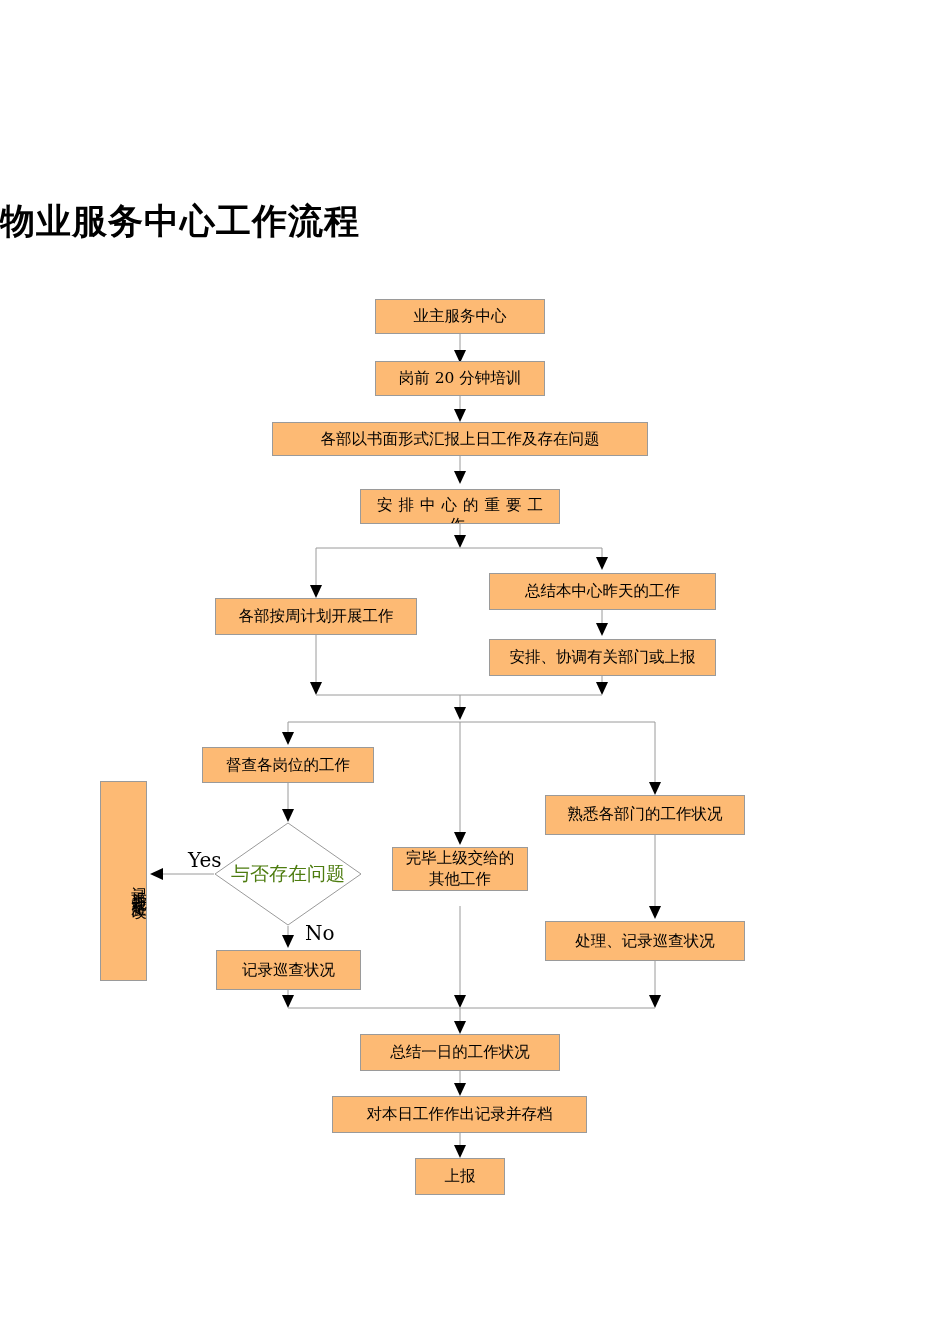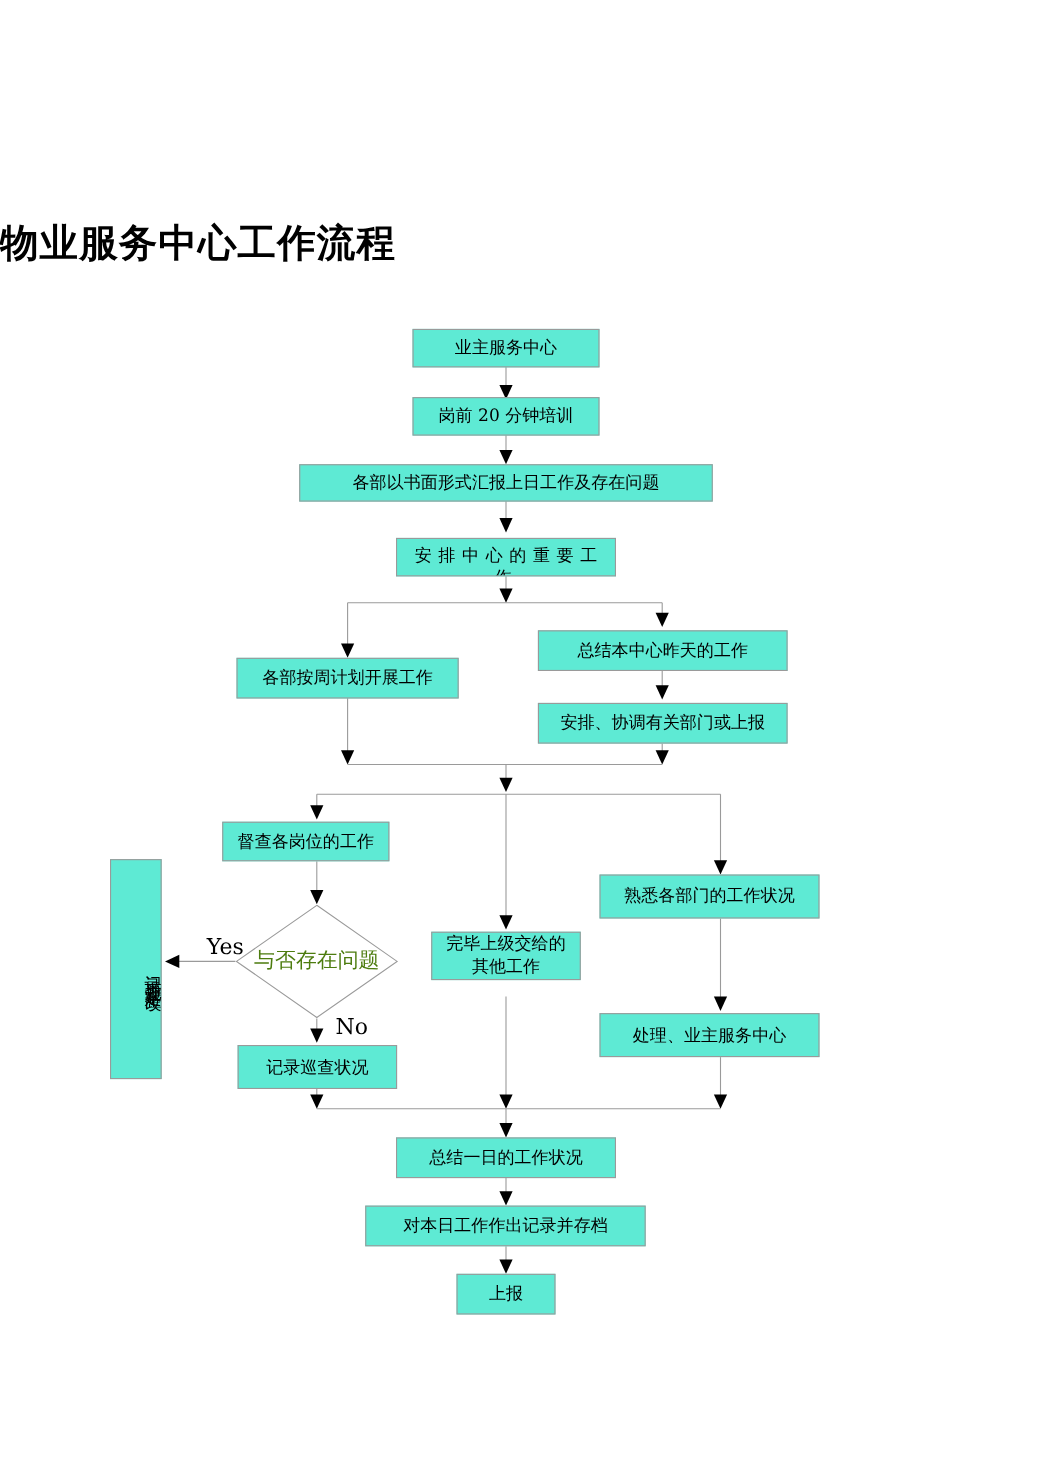--- a/index.html
+++ b/index.html
@@ -29,21 +29,21 @@
     font-weight: bold;
     letter-spacing: 1px;
     font-family: "DejaVu Sans", "Liberation Sans", sans-serif;
     color: #000000;
     white-space: nowrap;
   }
   .node {
     position: absolute;
     box-sizing: border-box;
     border: 1px solid #9a9a9a;
-    background: #5eead4;
+    background: #fdba74;
     display: flex;
     align-items: center;
     justify-content: center;
     text-align: center;
     font-size: 15.5px;
     line-height: 1.32;
     color: #000000;
     padding: 0 6px;
     z-index: 3;
   }
@@ -204,38 +204,38 @@
   <div class="node" style="left:272px; top:422px; width:376px; height:34px;">各部以书面形式汇报上日工作及存在问题</div>
 
   <div class="node overflow-clip" style="left:360px; top:489px; width:200px; height:35px;">安排中心的重要工作</div>
 
   <div class="node" style="left:215px; top:598px; width:202px; height:37px;">各部按周计划开展工作</div>
 
   <div class="node" style="left:489px; top:573px; width:227px; height:37px;">总结本中心昨天的工作</div>
 
   <div class="node" style="left:489px; top:639px; width:227px; height:37px;">安排、协调有关部门或上报</div>
 
-  <div class="node" style="left:202px; top:747px; width:152px; height:36px;text-align:center;">督查各岗位的工作</div>
+  <div class="node" style="left:202px; top:747px; width:172px; height:36px;text-align:center;">督查各岗位的工作</div>
 
   <div class="node" style="left:545px; top:795px; width:200px; height:40px;font-family:Liberation Mono, monospace;">熟悉各部门的工作状况</div>
 
   <div class="diamond-wrap" style="left:214px; top:822px; width:148px; height:104px;">
     <svg width="148" height="104" viewBox="0 0 148 104">
       <polygon points="74,1 147,52 74,103 1,52" fill="#ffffff" stroke="#9a9a9a" stroke-width="1"></polygon>
     </svg>
     <div class="diamond-label">与否存在问题</div>
   </div>
 
   <div class="node vertical" style="left:100px; top:781px; width:47px; height:200px;">记录并规定整改</div>
 
   <div class="node" style="left:216px; top:950px; width:145px; height:40px;">记录巡查状况</div>
 
   <div class="node" style="left:392px; top:847px; width:136px; height:44px; line-height:1.35;">完毕上级交给的其他工作</div>
 
-  <div class="node" style="left:545px; top:921px; width:200px; height:40px;">处理、业主服务中心</div>
+  <div class="node" style="left:545px; top:921px; width:200px; height:40px;">处理、记录巡查状况</div>
 
   <div class="node" style="left:360px; top:1034px; width:200px; height:37px;">总结一日的工作状况</div>
 
   <div class="node" style="left:332px; top:1096px; width:255px; height:37px;">对本日工作作出记录并存档</div>
 
   <div class="node" style="left:415px; top:1158px; width:90px; height:37px;">上报</div>
 
   <div class="edge-label" style="left:188px; top:848px;">Yes</div>
 
   <div class="edge-label" style="left:305px; top:921px;">No</div>

